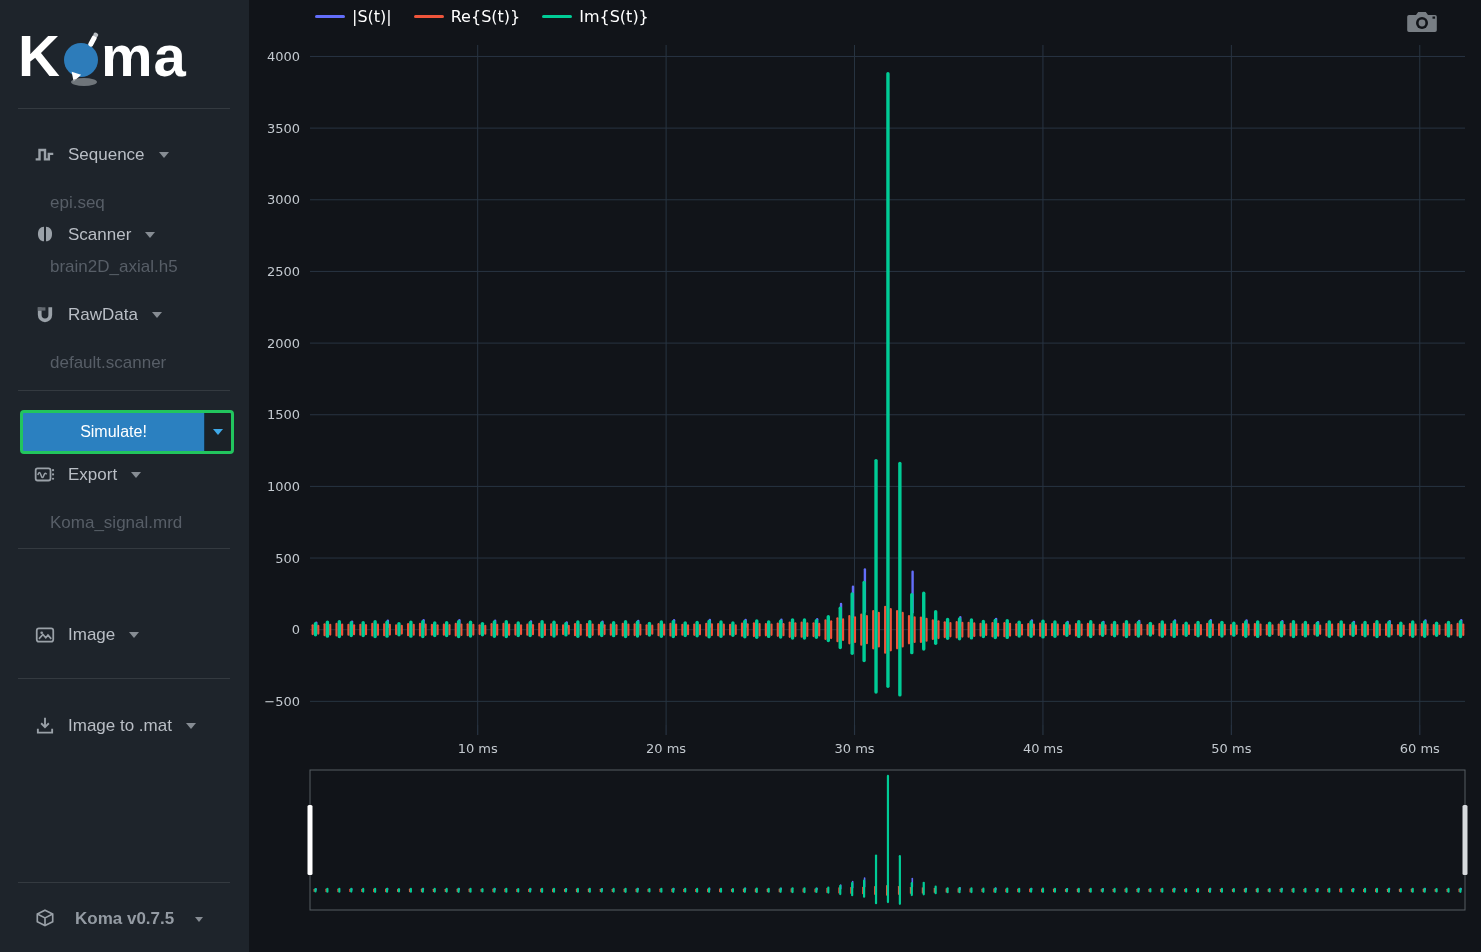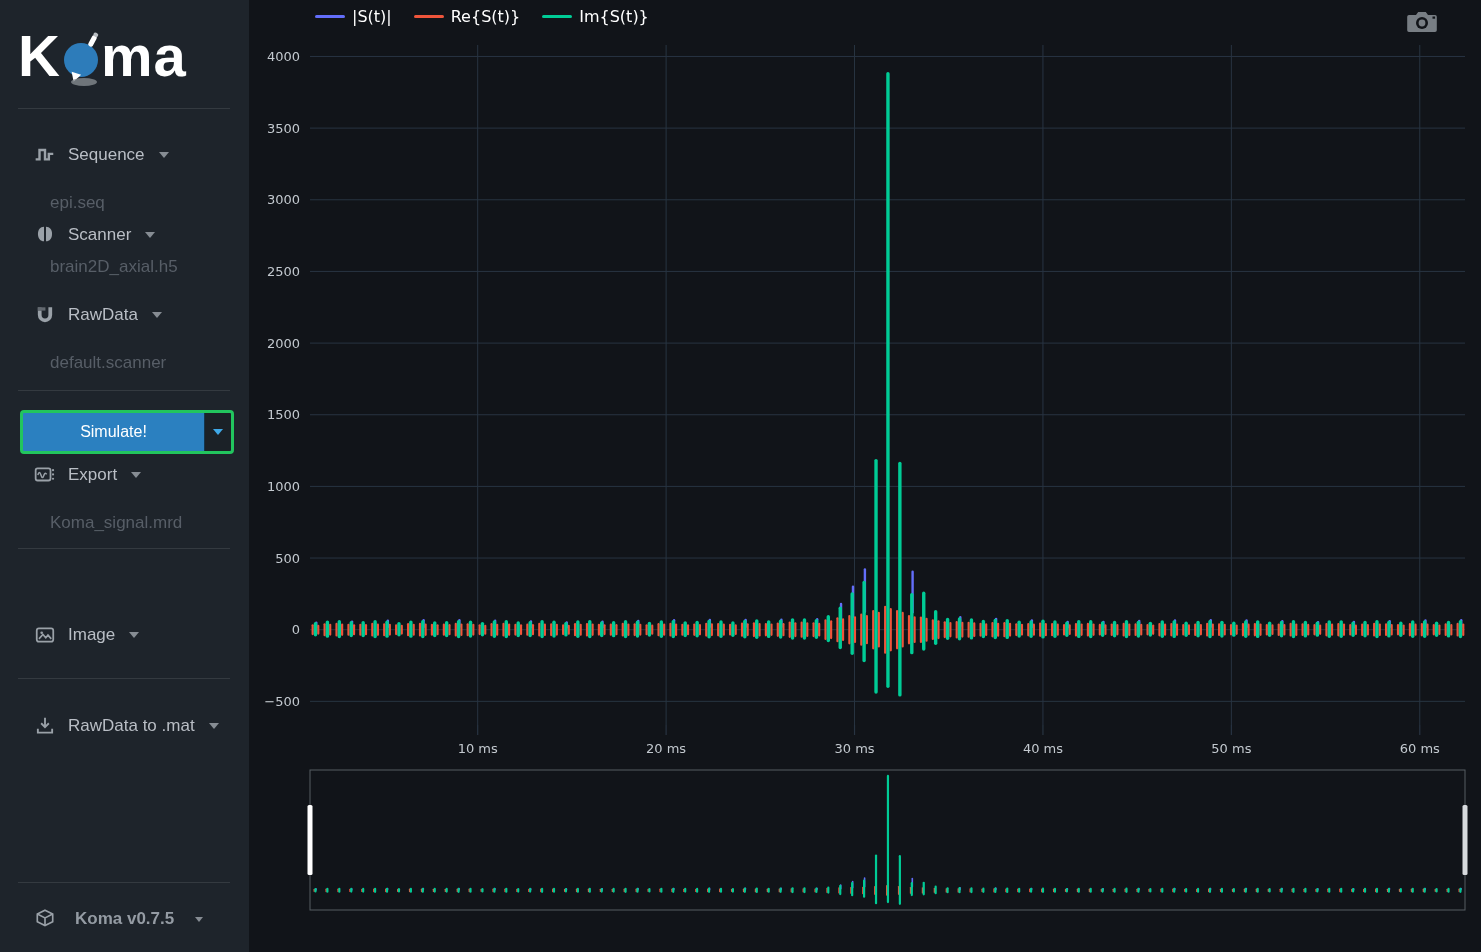--- a/index.html
+++ b/index.html
@@ -139,21 +139,21 @@
 
   <div class="divider" style="top:678px"></div>
 
   <div class="srow" style="top:712px">
     <span class="sicon">
       <svg viewBox="0 0 20 20" width="22" height="22">
         <path d="M10 2.5 v8 M6.5 7.5 L10 11 l3.5 -3.5" fill="none" stroke="#9aa1a8" stroke-width="1.7"></path>
         <path d="M3.5 12.5 v3.5 h13 v-3.5" fill="none" stroke="#9aa1a8" stroke-width="1.7"></path>
       </svg>
     </span>
-    <span>RawData to .mat</span>
+    <span>Image to .mat</span>
     <span class="caret"></span>
   </div>
 
   <div class="divider" style="top:882px"></div>
 
   <div class="srow vrow" style="top:905px">
     <span class="sicon">
       <svg viewBox="0 0 20 20" width="22" height="22">
         <path d="M10 2 L17 5.5 v7 L10 16 L3 12.5 v-7 Z" fill="none" stroke="#9aa1a8" stroke-width="1.5"></path>
         <path d="M3 5.5 L10 9 L17 5.5 M10 9 v7" fill="none" stroke="#9aa1a8" stroke-width="1.5"></path>

